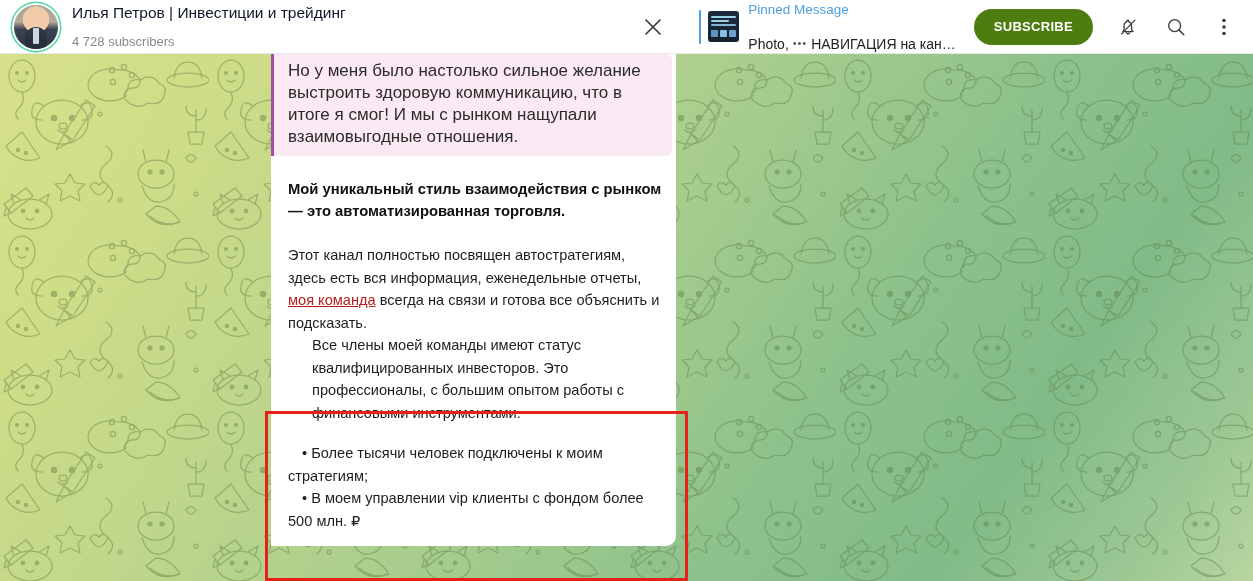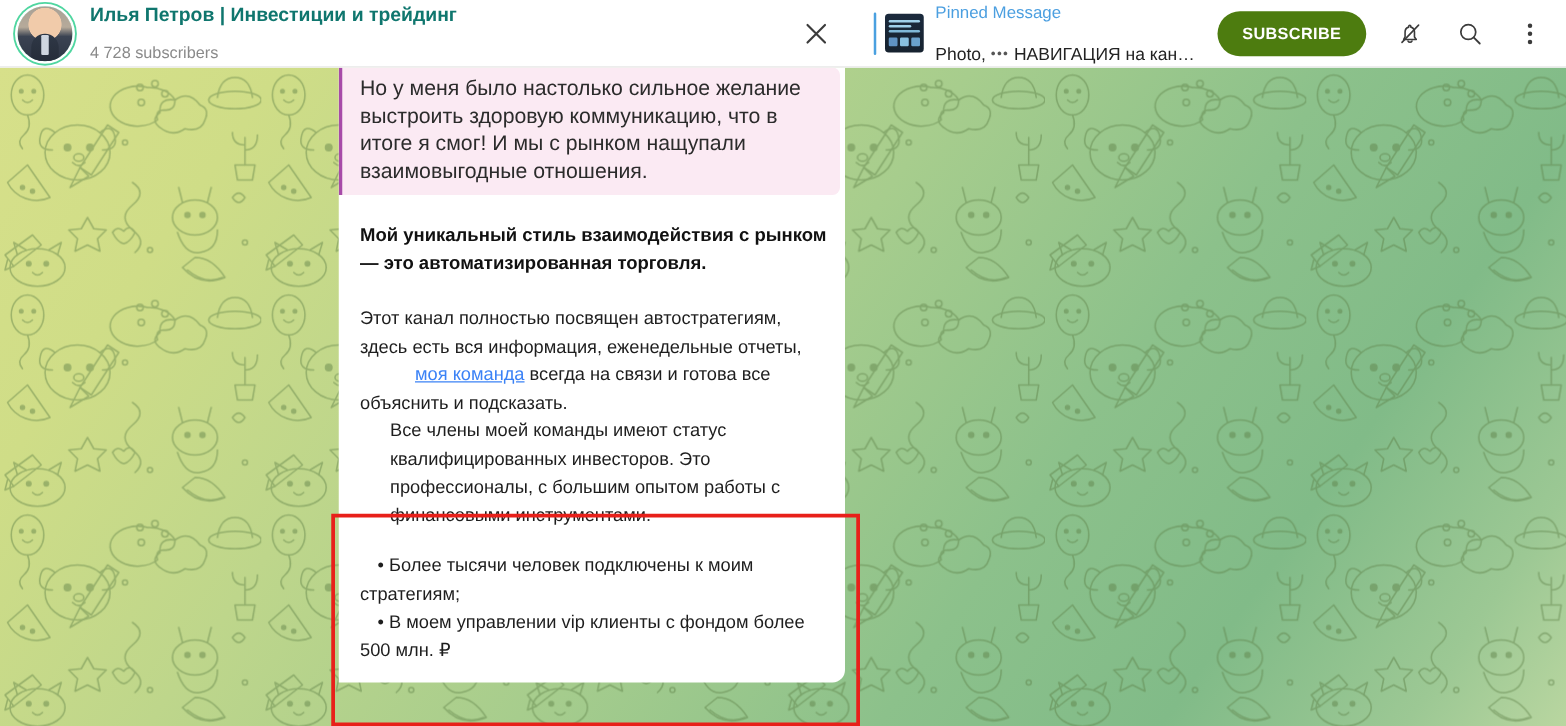--- a/index.html
+++ b/index.html
@@ -38,21 +38,21 @@
   .avatar:after{
     content:"";position:absolute;left:11px;top:22px;width:22px;height:22px;
     border-radius:50% 50% 0 0;
     background:linear-gradient(180deg,#2f3846,#262d3a);
   }
   .avatar:before{
     content:"";position:absolute;left:19px;top:23px;width:6px;height:16px;
     background:#cfd6e0;z-index:2;border-radius:1px;
   }
   .titlewrap{margin-left:14px;display:flex;flex-direction:column;justify-content:center;min-width:0;}
-  .ch-name{font-size:15.5px;font-weight:bold;color:#0f766e;line-height:19px;white-space:nowrap;}
+  .ch-name{font-size:15.5px;font-weight:normal;color:#0f172a;line-height:19px;white-space:nowrap;}
   .ch-subs{font-size:13px;color:#8a8a8a;line-height:17px;margin-top:11px;white-space:nowrap;}
 
   .spacer{flex:1 1 auto;}
 
   .close-btn{
     width:30px;height:30px;margin-right:14px;flex:none;
     display:flex;align-items:center;justify-content:center;cursor:pointer;
   }
   .pinned{
     display:flex;align-items:center;flex:none;max-width:300px;
@@ -108,21 +108,21 @@
     box-sizing:border-box;
   }
   .quote p{margin:0;font-size:17px;line-height:22px;color:#2b2b2b;}
   .msg-body{padding:0 14px 0 17px;}
   .head-strong{
     font-size:14.8px;line-height:22px;color:#111;font-weight:bold;
     margin:22px 0 0 0;
   }
   .para{font-size:14.6px;line-height:22.5px;color:#1e1e1e;margin:22px 0 0 0;}
   .para.tight{margin-top:0;margin-left:24px;}
-  .lnk{color:#3b82f6;text-decoration:underline;cursor:pointer;margin-left:44px;}
+  .lnk{color:#b91c1c;text-decoration:underline;cursor:pointer;}
   .bullets{font-size:14.6px;line-height:22.5px;color:#1e1e1e;margin:18px 0 0 0;padding:0 0 14px 0;}
   .bullets div{margin:0;}
   .bullets .b-indent{text-indent:14px;}
 
   
   .redbox{
     position:absolute;left:265px;top:411px;width:423px;height:170px;
     border:3px solid #e8201a;box-sizing:border-box;z-index:30;pointer-events:none;
   }
 </style>

